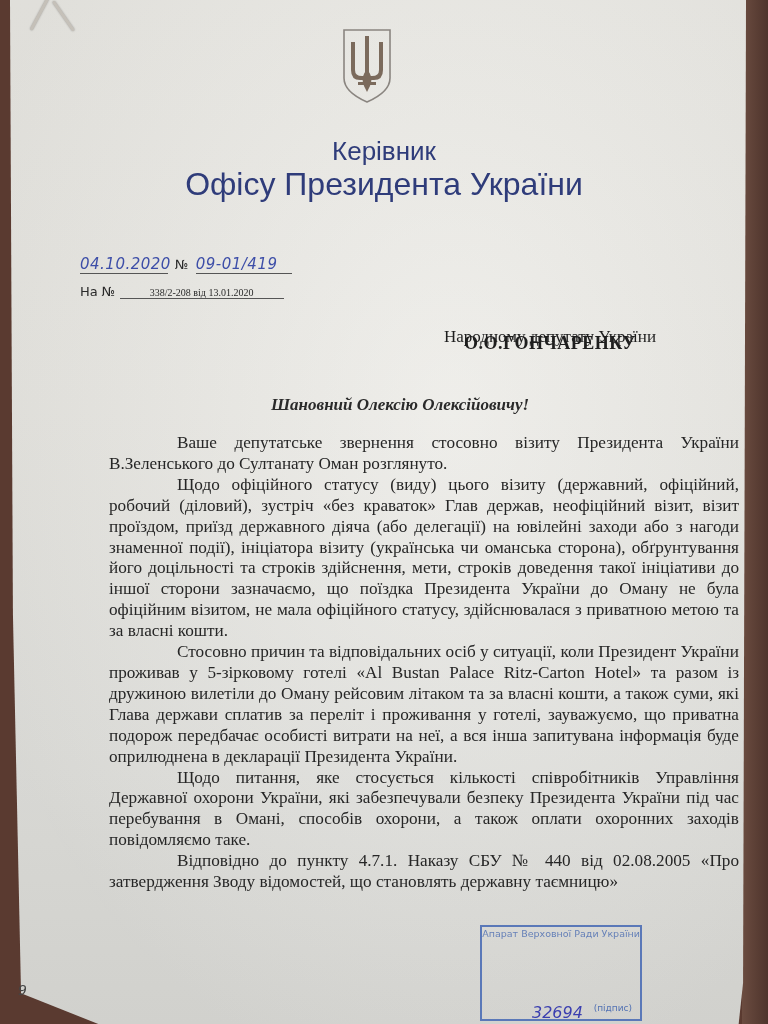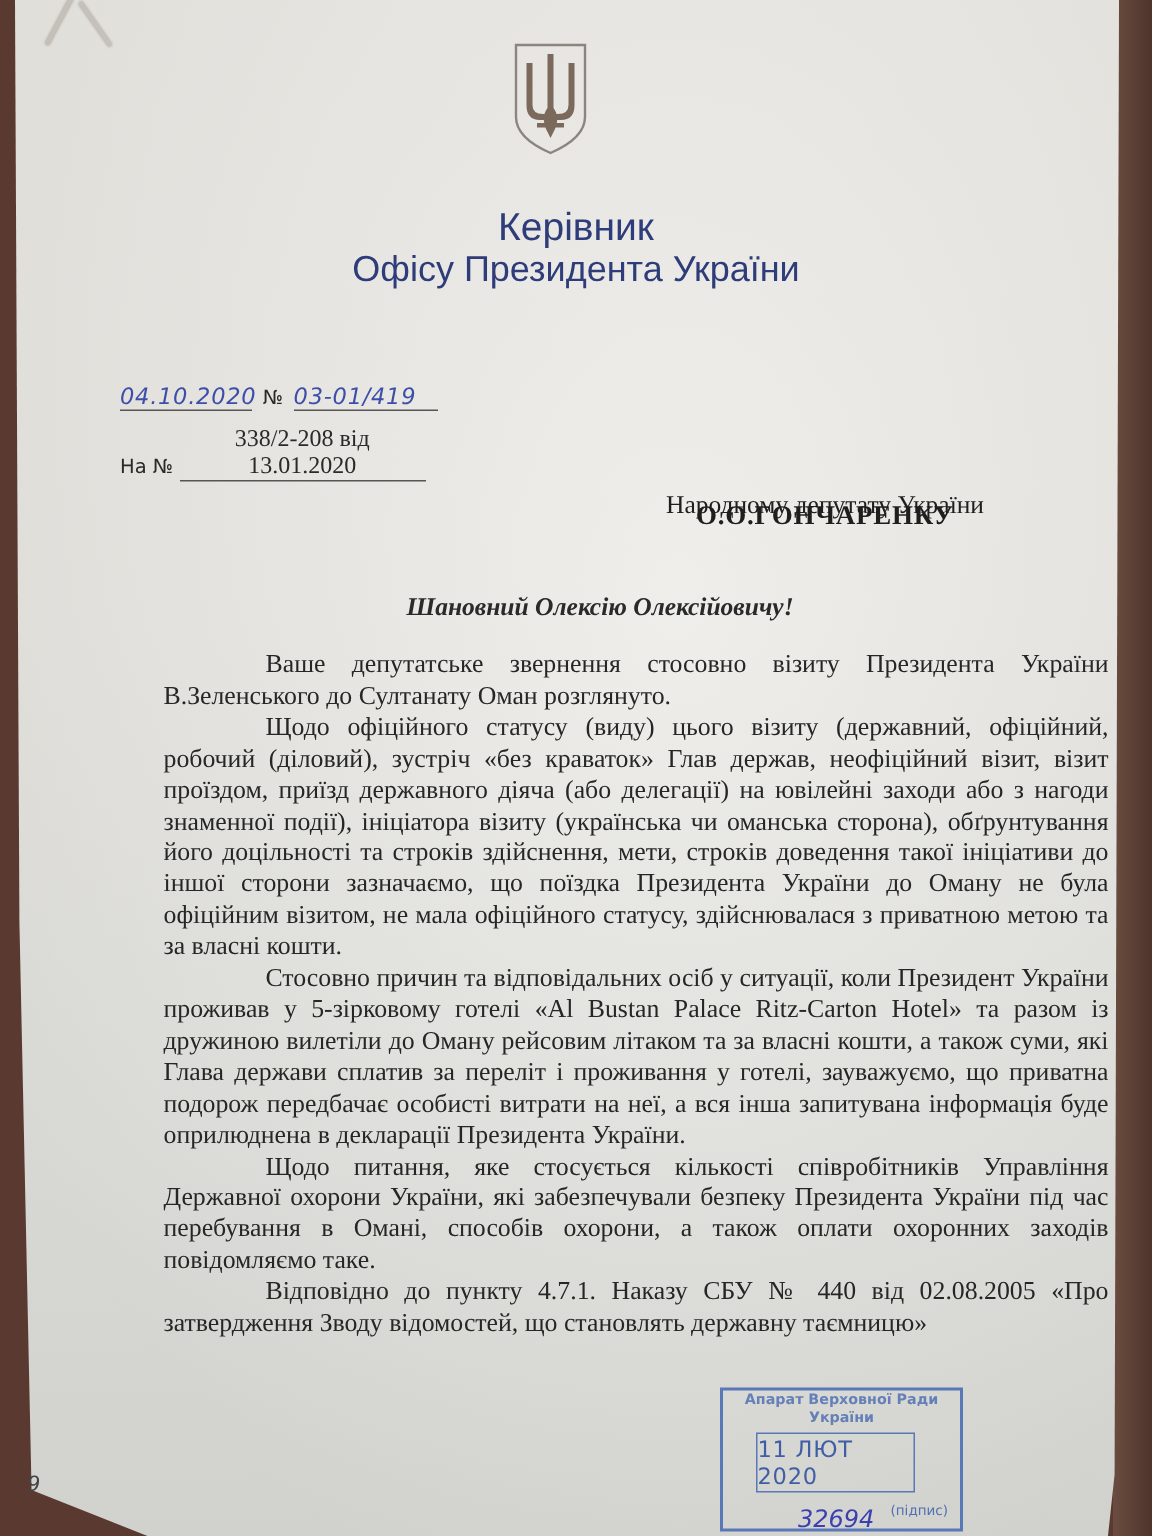--- a/index.html
+++ b/index.html
@@ -29,21 +29,21 @@
     .clip.a { left:28px; top:-4px; transform:rotate(28deg); }
     .clip.b { left:52px; top:-2px; transform:rotate(-35deg); }
 
     .emblem { position:absolute; left:340px; top:26px; width:54px; height:78px; }
 
     .office-title {
       position:absolute; left:0; width:768px; text-align:center;
       font-family:"Liberation Sans", sans-serif; color:#2f3c7a;
     }
     .office-title.l1 { top:136px; font-size:26px; }
-    .office-title.l2 { top:166px; font-size:24px; }
+    .office-title.l2 { top:166px; font-size:32px; }
 
     .reg-line {
       position:absolute; font-family:"DejaVu Sans", sans-serif; color:#2a2a2a;
     }
     .hand {
       font-family:"DejaVu Sans", sans-serif; font-style:italic; color:#3d4ea8;
       font-size:15px; letter-spacing:0.5px;
     }
     .uline { border-bottom:1px solid #555; display:inline-block; }
 
@@ -62,21 +62,21 @@
       position:absolute; left:86px; top:433px; width:630px;
       font-size:17.2px; line-height:20.9px; color:#262626; text-align:justify;margin-left:23px;
     }
     .body-text p { margin:0; text-indent:68px; }
 
     .stamp {
       position:absolute; left:480px; top:925px; width:158px; height:92px;
       border:2px solid #5a78b8; color:#5171b3;
       font-family:"DejaVu Sans", sans-serif;
     }
-    .stamp .org { font-size:9.5px; text-align:center; margin-top:1px; line-height:12px; opacity:0.85;font-weight:bold; }
+    .stamp .org { font-size:9.5px; text-align:right; margin-top:1px; line-height:12px; opacity:0.85; }
     .stamp .date-box {
       position:absolute; left:22px; top:28px; width:104px; height:38px;
       border:1.5px solid #5a78b8; display:flex; align-items:center; justify-content:center;
       font-size:15px; letter-spacing:0.5px; color:#3f5ea5;
     }
     .stamp .num { position:absolute; left:50px; top:76px; font-size:16px; font-style:italic; color:#3b3fb0; }
     .stamp .sign { position:absolute; right:8px; top:76px; font-size:9px; }
     .page-mark {
       position:absolute; left:18px; top:982px; font-size:14px; color:#444;
       font-family:"DejaVu Sans", sans-serif; font-style:italic;
@@ -104,40 +104,39 @@
     </g>
   </svg>
 </div>
 
 <div class="office-title l1">Керівник</div>
 <div class="office-title l2">Офісу Президента України</div>
 
 <div class="reg-line" style="left:80px; top:254px;">
   <span class="uline hand" style="width:88px;">04.10.2020</span>
   <span style="font-size:13px; margin:0 2px;">№</span>
-  <span class="uline hand" style="width:96px;">03-01/419</span>
+  <span class="uline hand" style="width:96px;">09-01/419</span>
 </div>
 <div class="reg-line" style="left:80px; top:284px; font-size:13px;">
   <span>На №</span>
-  <span class="uline" style="width:164px; text-align:center; font-family:'Liberation Serif', serif; font-size:16px;">338/2-208 від 13.01.2020</span>
+  <span class="uline" style="width:164px; text-align:center; font-family:'Liberation Serif', serif; font-size:10px;">338/2-208 від 13.01.2020</span>
 </div>
 
 <div class="recipient l1">Народному депутату України</div>
 <div class="recipient l2">О.О.ГОНЧАРЕНКУ</div>
 
 <div class="salutation">Шановний Олексію Олексійовичу!</div>
 
 <div class="body-text">
   <p>Ваше депутатське звернення стосовно візиту Президента України В.Зеленського до Султанату Оман розглянуто.</p>
   <p>Щодо офіційного статусу (виду) цього візиту (державний, офіційний, робочий (діловий), зустріч «без краваток» Глав держав, неофіційний візит, візит проїздом, приїзд державного діяча (або делегації) на ювілейні заходи або з нагоди знаменної події), ініціатора візиту (українська чи оманська сторона), обґрунтування його доцільності та строків здійснення, мети, строків доведення такої ініціативи до іншої сторони зазначаємо, що поїздка Президента України до Оману не була офіційним візитом, не мала офіційного статусу, здійснювалася з приватною метою та за власні кошти.</p>
   <p>Стосовно причин та відповідальних осіб у ситуації, коли Президент України проживав у 5-зірковому готелі «Al Bustan Palace Ritz-Carton Hotel» та разом із дружиною вилетіли до Оману рейсовим літаком та за власні кошти, а також суми, які Глава держави сплатив за переліт і проживання у готелі, зауважуємо, що приватна подорож передбачає особисті витрати на неї, а вся інша запитувана інформація буде оприлюднена в декларації Президента України.</p>
   <p>Щодо питання, яке стосується кількості співробітників Управління Державної охорони України, які забезпечували безпеку Президента України під час перебування в Омані, способів охорони, а також оплати охоронних заходів повідомляємо таке.</p>
   <p>Відповідно до пункту 4.7.1. Наказу СБУ № 440 від 02.08.2005 «Про затвердження Зводу відомостей, що становлять державну таємницю»</p>
 </div>
 
 <div class="stamp">
   <div class="org">Апарат Верховної Ради України</div>
-  <div class="date-box">11 ЛЮТ 2020</div>
   <div class="num">32694</div>
   <div class="sign">(підпис)</div>
 </div>
 
 <div class="page-mark">9</div>
 
 </body></html>

